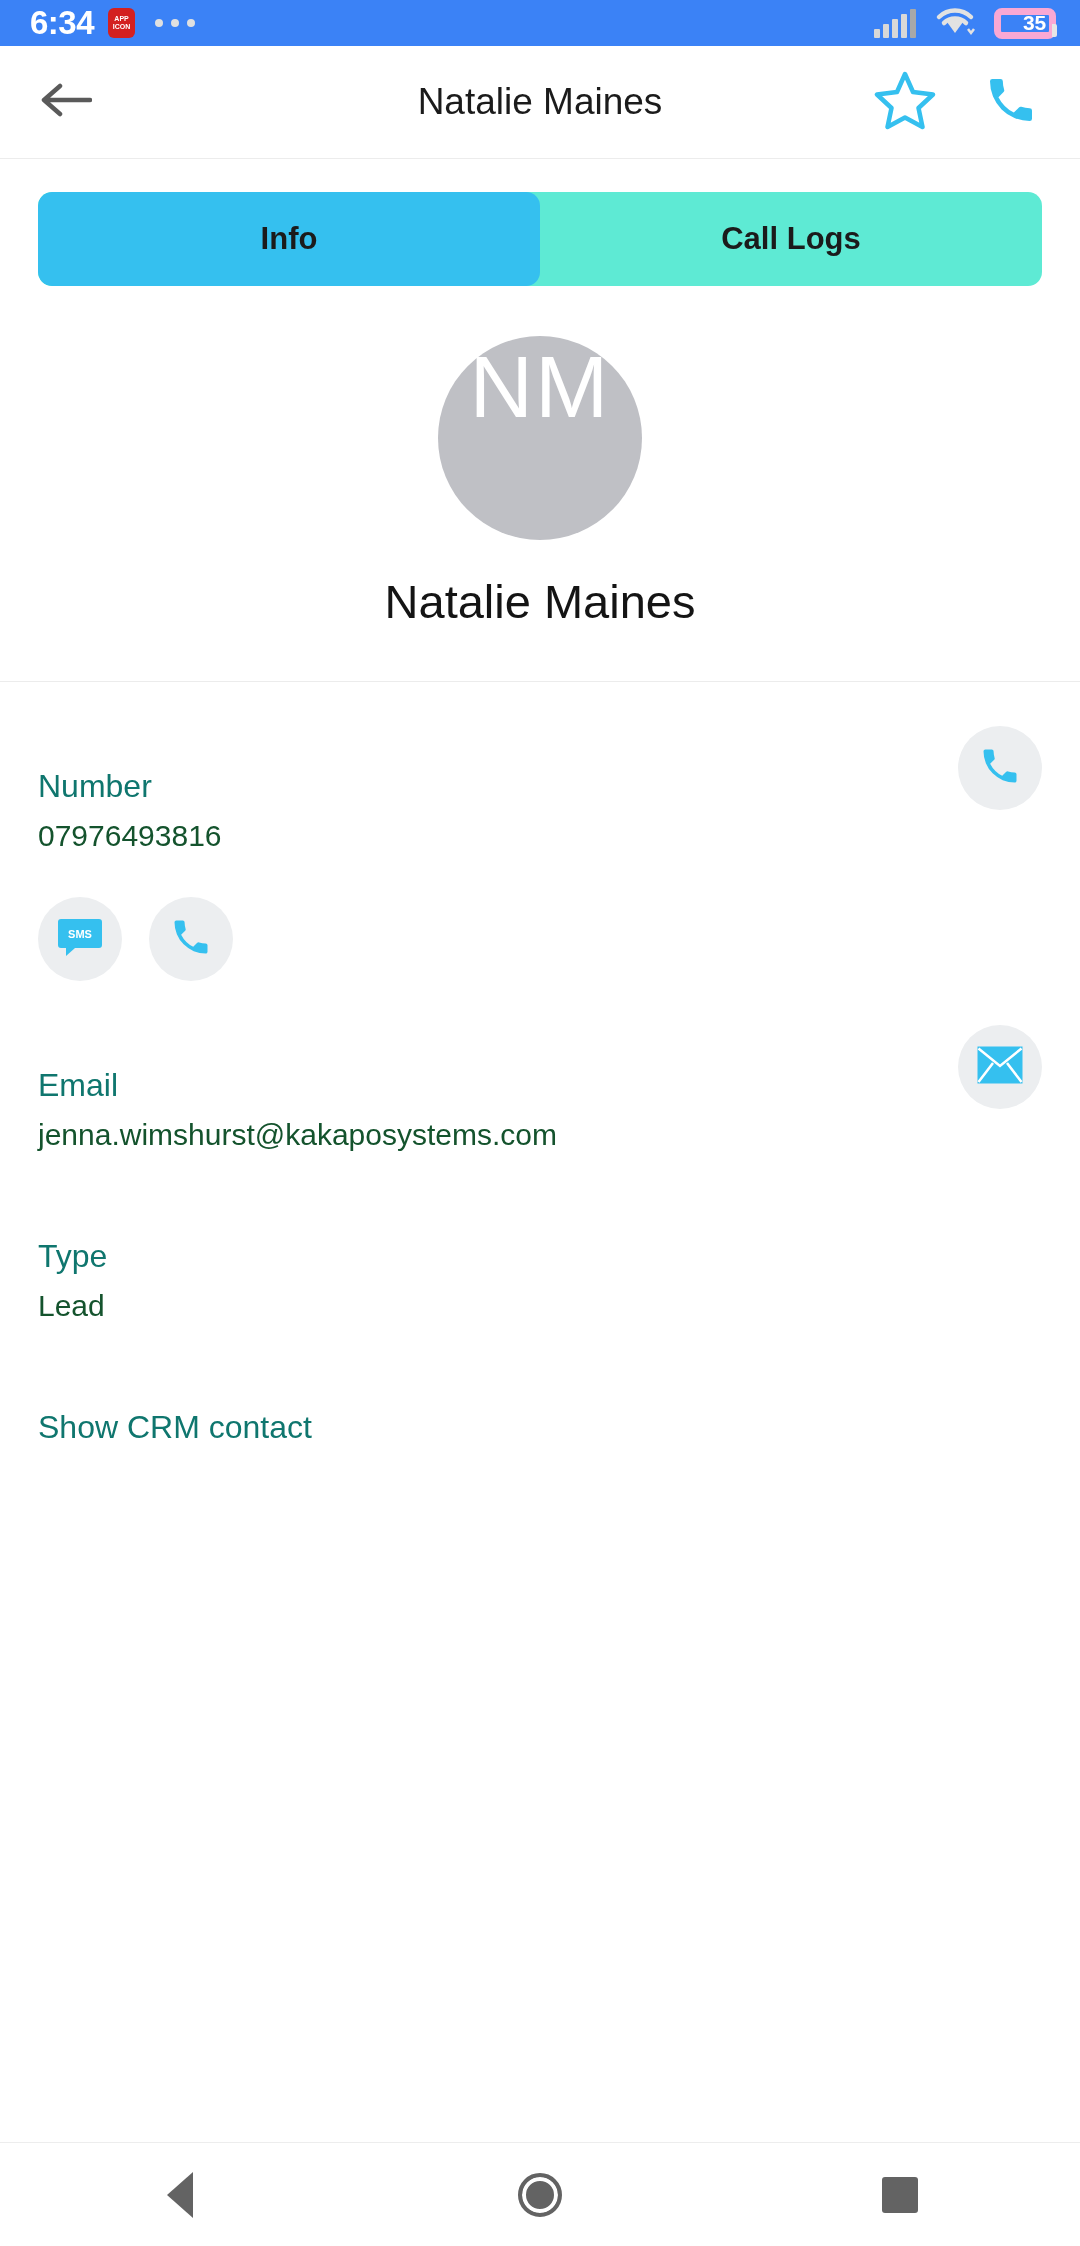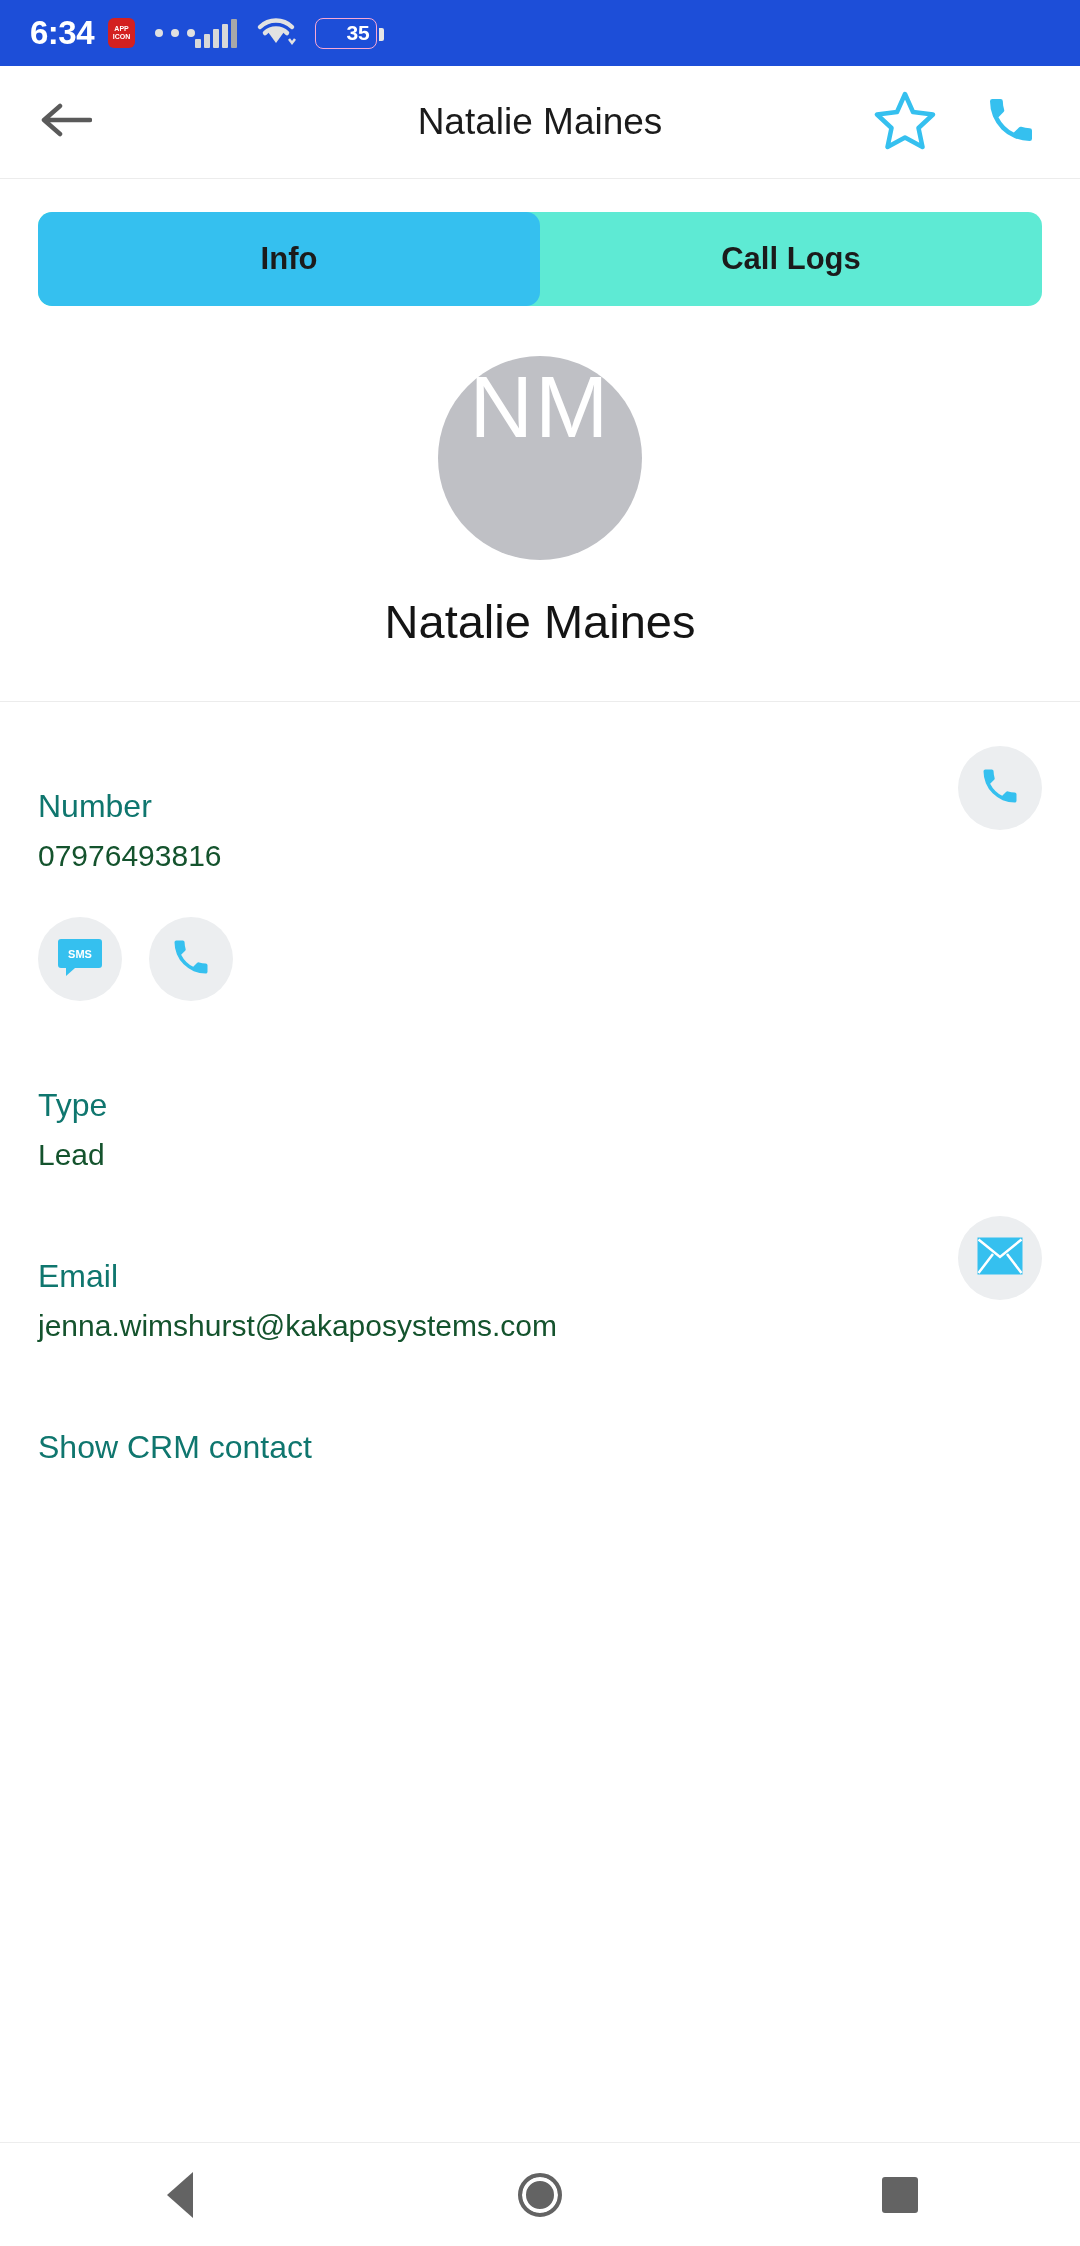--- a/index.html
+++ b/index.html
@@ -6,41 +6,41 @@
   html, body {
     width:1080px; height:2246px;
     font-family:"Liberation Sans", sans-serif;
     background:#ffffff;
     overflow:hidden;
   }
   #screen { position:relative; width:1080px; height:2246px; background:#ffffff; }
 
   
   .status-bar {
-    height:66px; background:#1d4ed8;
-    display:flex; align-items:center; justify-content:flex-start;
+    height:46px; background:#3b82f6;
+    display:flex; align-items:center; justify-content:space-between;
     padding:0 24px 0 30px;
   }
   .sb-left { display:flex; align-items:center; gap:14px; }
   .sb-time { color:#ffffff; font-size:33px; font-weight:bold; letter-spacing:-0.5px; }
   .sb-appicon {
     width:27px; height:30px; background:#d32020; border-radius:6px;
     display:flex; flex-direction:column; align-items:center; justify-content:center;
     color:#fff; font-size:7px; line-height:8px; font-weight:bold; overflow:hidden;
   }
   .sb-dots { display:flex; align-items:center; gap:8px; margin-left:6px; }
   .sb-dots i { width:8px; height:8px; border-radius:50%; background:#e0e0e0; display:block; }
   .sb-right { display:flex; align-items:center; gap:18px; }
   .signal { display:flex; align-items:flex-end; gap:3px; height:30px; }
   .signal i { width:6px; background:#d8d8d8; display:block; border-radius:1px; }
   .signal i:nth-child(1){height:9px;} .signal i:nth-child(2){height:14px;}
   .signal i:nth-child(3){height:19px;} .signal i:nth-child(4){height:24px;}
   .signal i:nth-child(5){height:29px; background:#a8a8a8;}
   .battery {
-    width:62px; height:31px; border:1px solid #f9a8d4; border-radius:8px;
+    width:62px; height:31px; border:7px solid #f9a8d4; border-radius:8px;
     display:flex; align-items:center; justify-content:center; position:relative;
   }
   .battery::after{ content:""; position:absolute; right:-8px; top:9px; width:5px; height:13px;
     background:#e6e6e6; border-radius:0 2px 2px 0; }
   .battery-fill{ position:absolute; left:3px; top:3px; bottom:3px; width:40%;
     background:#9a9a9a; border-radius:3px; }
   .battery span{ position:relative; color:#ffffff; font-size:21px; font-weight:bold; z-index:2; }
 
   
   .app-bar {
@@ -223,43 +223,43 @@
                 c1.12.37 2.33.57 3.57.57a1 1 0 0 1 1 1V20a1 1 0 0 1-1 1A17 17 0 0 1 3 4a1 1 0 0 1 1-1h3.5
                 a1 1 0 0 1 1 1c0 1.25.2 2.45.57 3.57a1 1 0 0 1-.25 1.02l-2.2 2.2z"></path>
             </svg>
           </span>
         </div>
       </div>
     </div>
 
     <div class="row">
       <div class="row-texts">
-        <div class="row-label">Type</div>
-        <div class="row-value">Lead</div>
-      </div>
-    </div>
-
-    <div class="row">
-      <div class="row-texts">
         <div class="row-label">Email</div>
         <div class="row-value">jenna.wimshurst@kakaposystems.com</div>
       </div>
       <div class="row-actions">
         <div class="circle-btn">
           <span>
             <svg width="46" height="38" viewBox="0 0 46 38">
               <rect x="1.5" y="1.5" width="43" height="35" fill="#35c0ef" stroke="#35c0ef" stroke-width="2"></rect>
               <path d="M1.5 2.5 L23 20 L44.5 2.5" fill="none" stroke="#ffffff" stroke-width="2.5"></path>
               <path d="M1.5 36 L16 17 M44.5 36 L30 17" fill="none" stroke="#ffffff" stroke-width="2.5"></path>
             </svg>
           </span>
         </div>
       </div>
     </div>
 
+    <div class="row">
+      <div class="row-texts">
+        <div class="row-label">Type</div>
+        <div class="row-value">Lead</div>
+      </div>
+    </div>
+
     <div class="row-single">
       <div class="row-label">Show CRM contact</div>
     </div>
 
   </div>
 
   <div class="spacer"></div>
 
   <div class="nav-bar">
     <div class="nav-btn">

